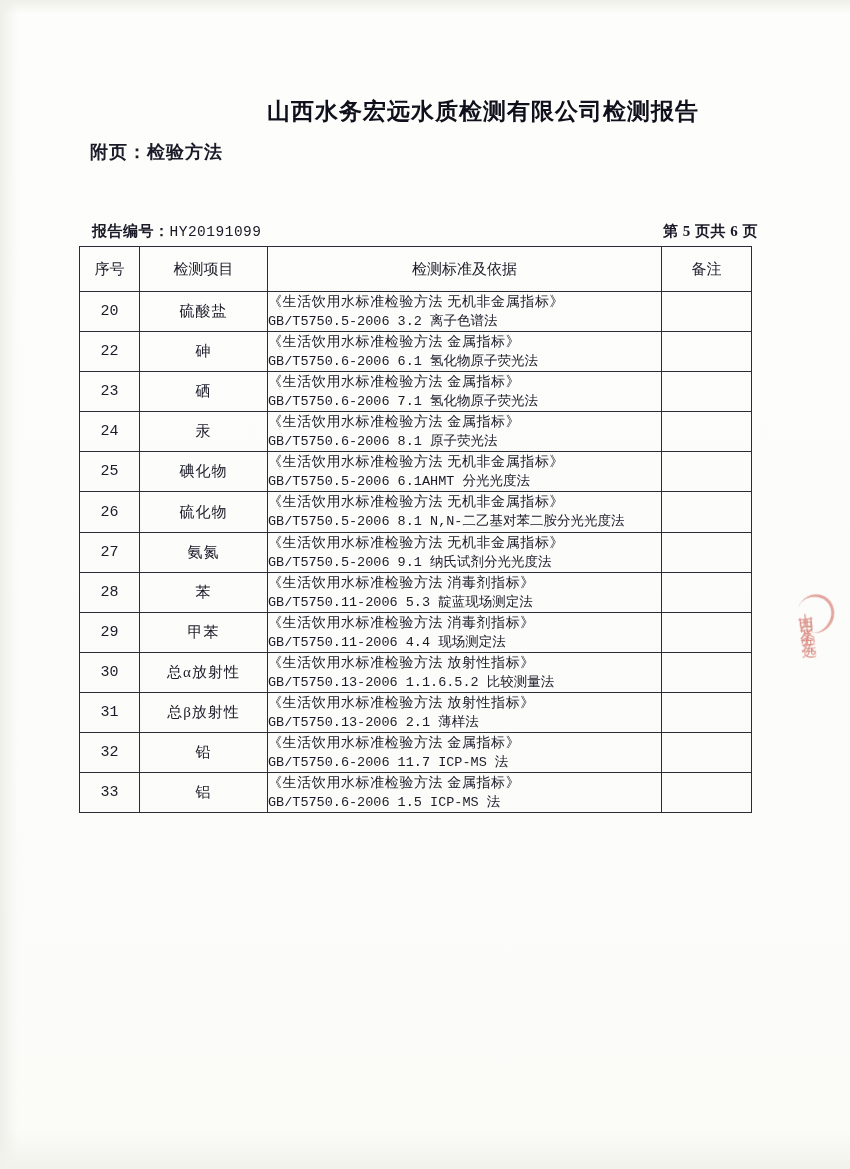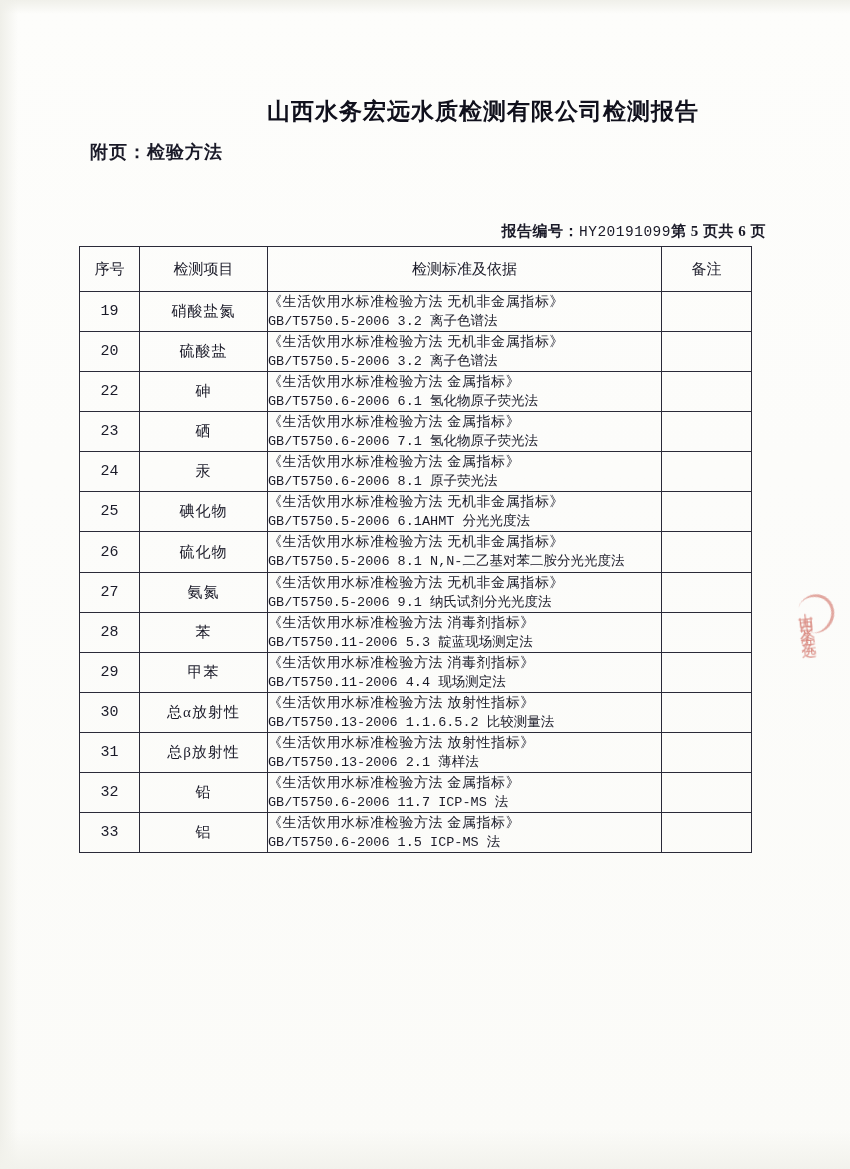--- a/index.html
+++ b/index.html
@@ -59,24 +59,24 @@
     left: 66px;
     font-size: 18px;
     font-weight: bold;
     letter-spacing: 1px;
     margin-left: 24px;
   }
 
   .meta-row {
     position: absolute;
     top: 184px;
-    left: 100px;
+    left: 92px;
     width: 666px;
     display: flex;
-    justify-content: flex-end;
+    justify-content: space-between;
     align-items: baseline;
     font-size: 15px;
     font-weight: bold;
   }
   .meta-row .report-no {
     letter-spacing: 0.5px;
   }
   .meta-row .report-no .num {
     font-family: "Liberation Mono", "DejaVu Sans Mono", monospace;
     font-weight: normal;
@@ -203,29 +203,20 @@
     <thead>
       <tr>
         <th>序号</th>
         <th>检测项目</th>
         <th>检测标准及依据</th>
         <th>备注</th>
       </tr>
     </thead>
     <tbody>
       <tr>
-        <td class="seq">19</td>
-        <td class="item">硝酸盐氮</td>
-        <td class="std">
-          <div class="l1">《生活饮用水标准检验方法  无机非金属指标》</div>
-          <div class="l2">GB/T5750.5-2006  3.2 离子色谱法</div>
-        </td>
-        <td class="note"></td>
-      </tr>
-      <tr>
         <td class="seq">20</td>
         <td class="item">硫酸盐</td>
         <td class="std">
           <div class="l1">《生活饮用水标准检验方法  无机非金属指标》</div>
           <div class="l2">GB/T5750.5-2006  3.2 离子色谱法</div>
         </td>
         <td class="note"></td>
       </tr>
       <tr>
         <td class="seq">22</td>

